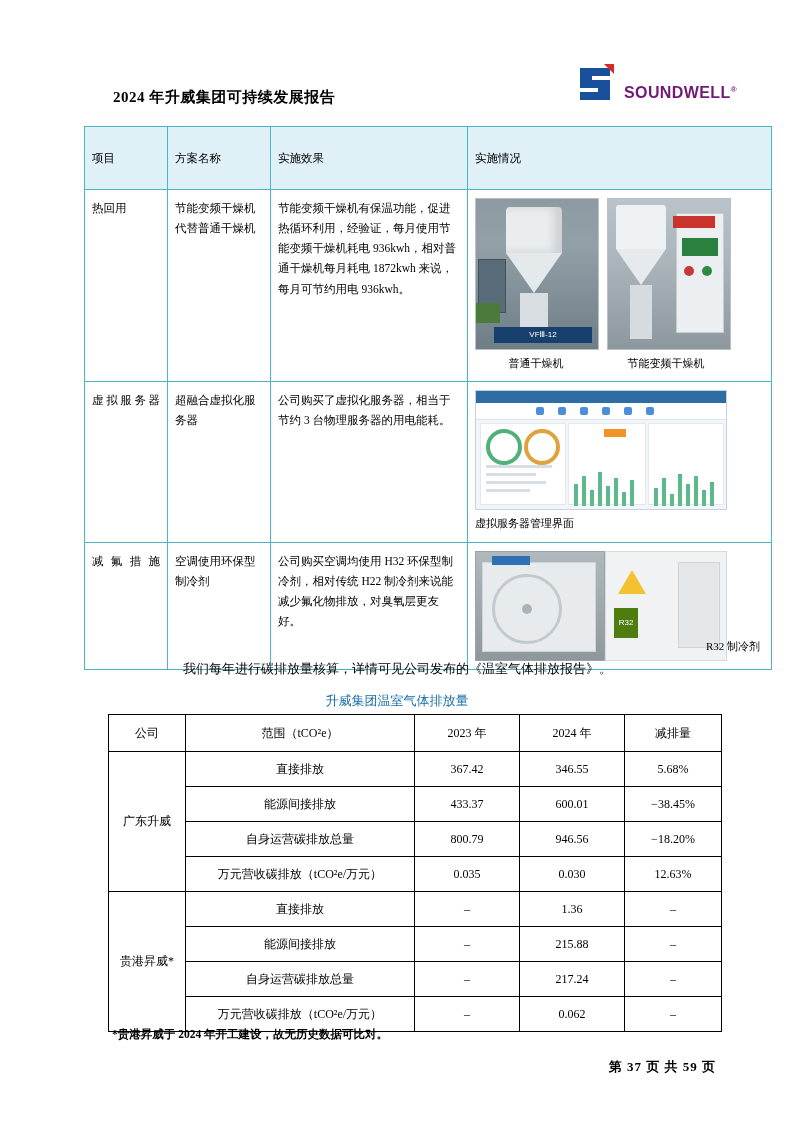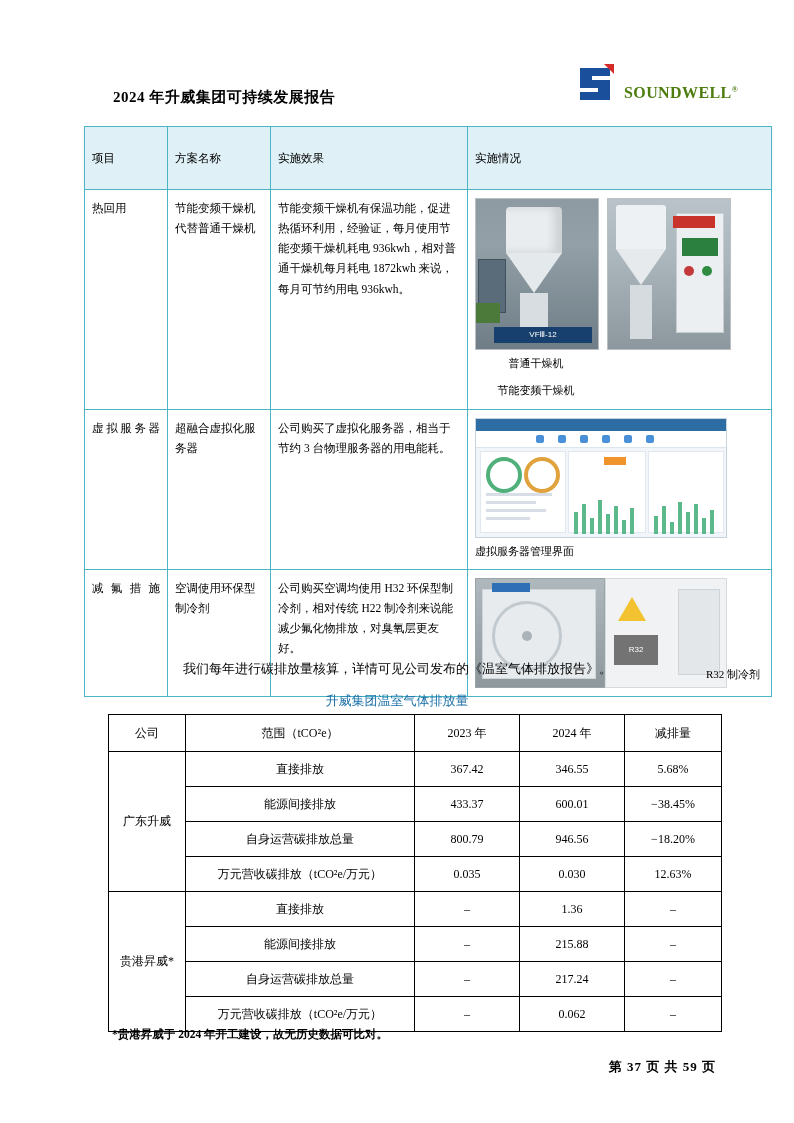--- a/index.html
+++ b/index.html
@@ -51,24 +51,24 @@
     position: absolute;
     left: 0px;
     top: 2px;
     width: 42px;
     height: 42px;
   }
   .logo-text {
     position: absolute;
     left: 48px;
     top: 24px;
-    font-family: Liberation Serif, serif;
+    font-family: Liberation Sans, sans-serif;
     font-size: 16px;
     font-weight: bold;
-    color: #4d7c0f;
+    color: #701a75;
     letter-spacing: 0.4px;
   }
   .logo-r {
     font-size: 8px;
     vertical-align: super;
   }
 
   
   .tbl1 {
     position: absolute;
@@ -109,21 +109,20 @@
     position: relative;
     overflow: hidden;
     background: #c9cfd3;
     border: 1px solid #b9c0c4;
   }
   .caption-row {
     display: flex;
     gap: 8px;
     margin-top: 4px;
     font-size: 11px;
-    flex-direction: column;
   }
   .cap {
     text-align: center;
   }
 
   
   .dryer1 {
     width: 122px; height: 150px;
     background: linear-gradient(#8e9aa2 0%, #93a0a8 30%, #6f7d86 100%);
   }
@@ -215,21 +214,21 @@
   }
   .ac1 .body { position:absolute; left:6px; top:10px; width:112px; height:88px; background:#e7ebee; border:1px solid #cfd6da; }
   .ac1 .grill { position:absolute; left:16px; top:22px; width:64px; height:64px; border-radius:50%; border:3px solid #c2cacf; }
   .ac1 .grill:after { content:""; position:absolute; left:50%; top:50%; width:10px; height:10px; margin:-5px 0 0 -5px; border-radius:50%; background:#aab3b8; }
   .ac1 .logo2 { position:absolute; left:16px; top:4px; width:38px; height:9px; background:#2f6fb5; }
   .ac2 {
     width: 120px; height: 108px; position: relative; overflow: hidden;
     background: #f0f2f3; border: 1px solid #d5dadd;
   }
   .ac2 .warn { position:absolute; left:12px; top:18px; width:0; height:0; border-left:14px solid transparent; border-right:14px solid transparent; border-bottom:24px solid #f2c230; }
-  .ac2 .r32 { position:absolute; left:8px; top:56px; width:44px; height:30px; background:#737373; color:#fff; font-size:8px; text-align:center; line-height:30px; font-family:"Liberation Sans",sans-serif;}
+  .ac2 .r32 { position:absolute; left:8px; top:56px; width:24px; height:30px; background:#4d7c0f; color:#fff; font-size:8px; text-align:center; line-height:30px; font-family:"Liberation Sans",sans-serif;}
   .ac2 .strip { position:absolute; right:6px; top:10px; width:40px; height:84px; background:#e3e7ea; border:1px solid #cdd3d7; }
 
   .cap-r32 {
     position: absolute;
     right: 4px;
     bottom: 4px;
     font-size: 11px;
   }
 
   

